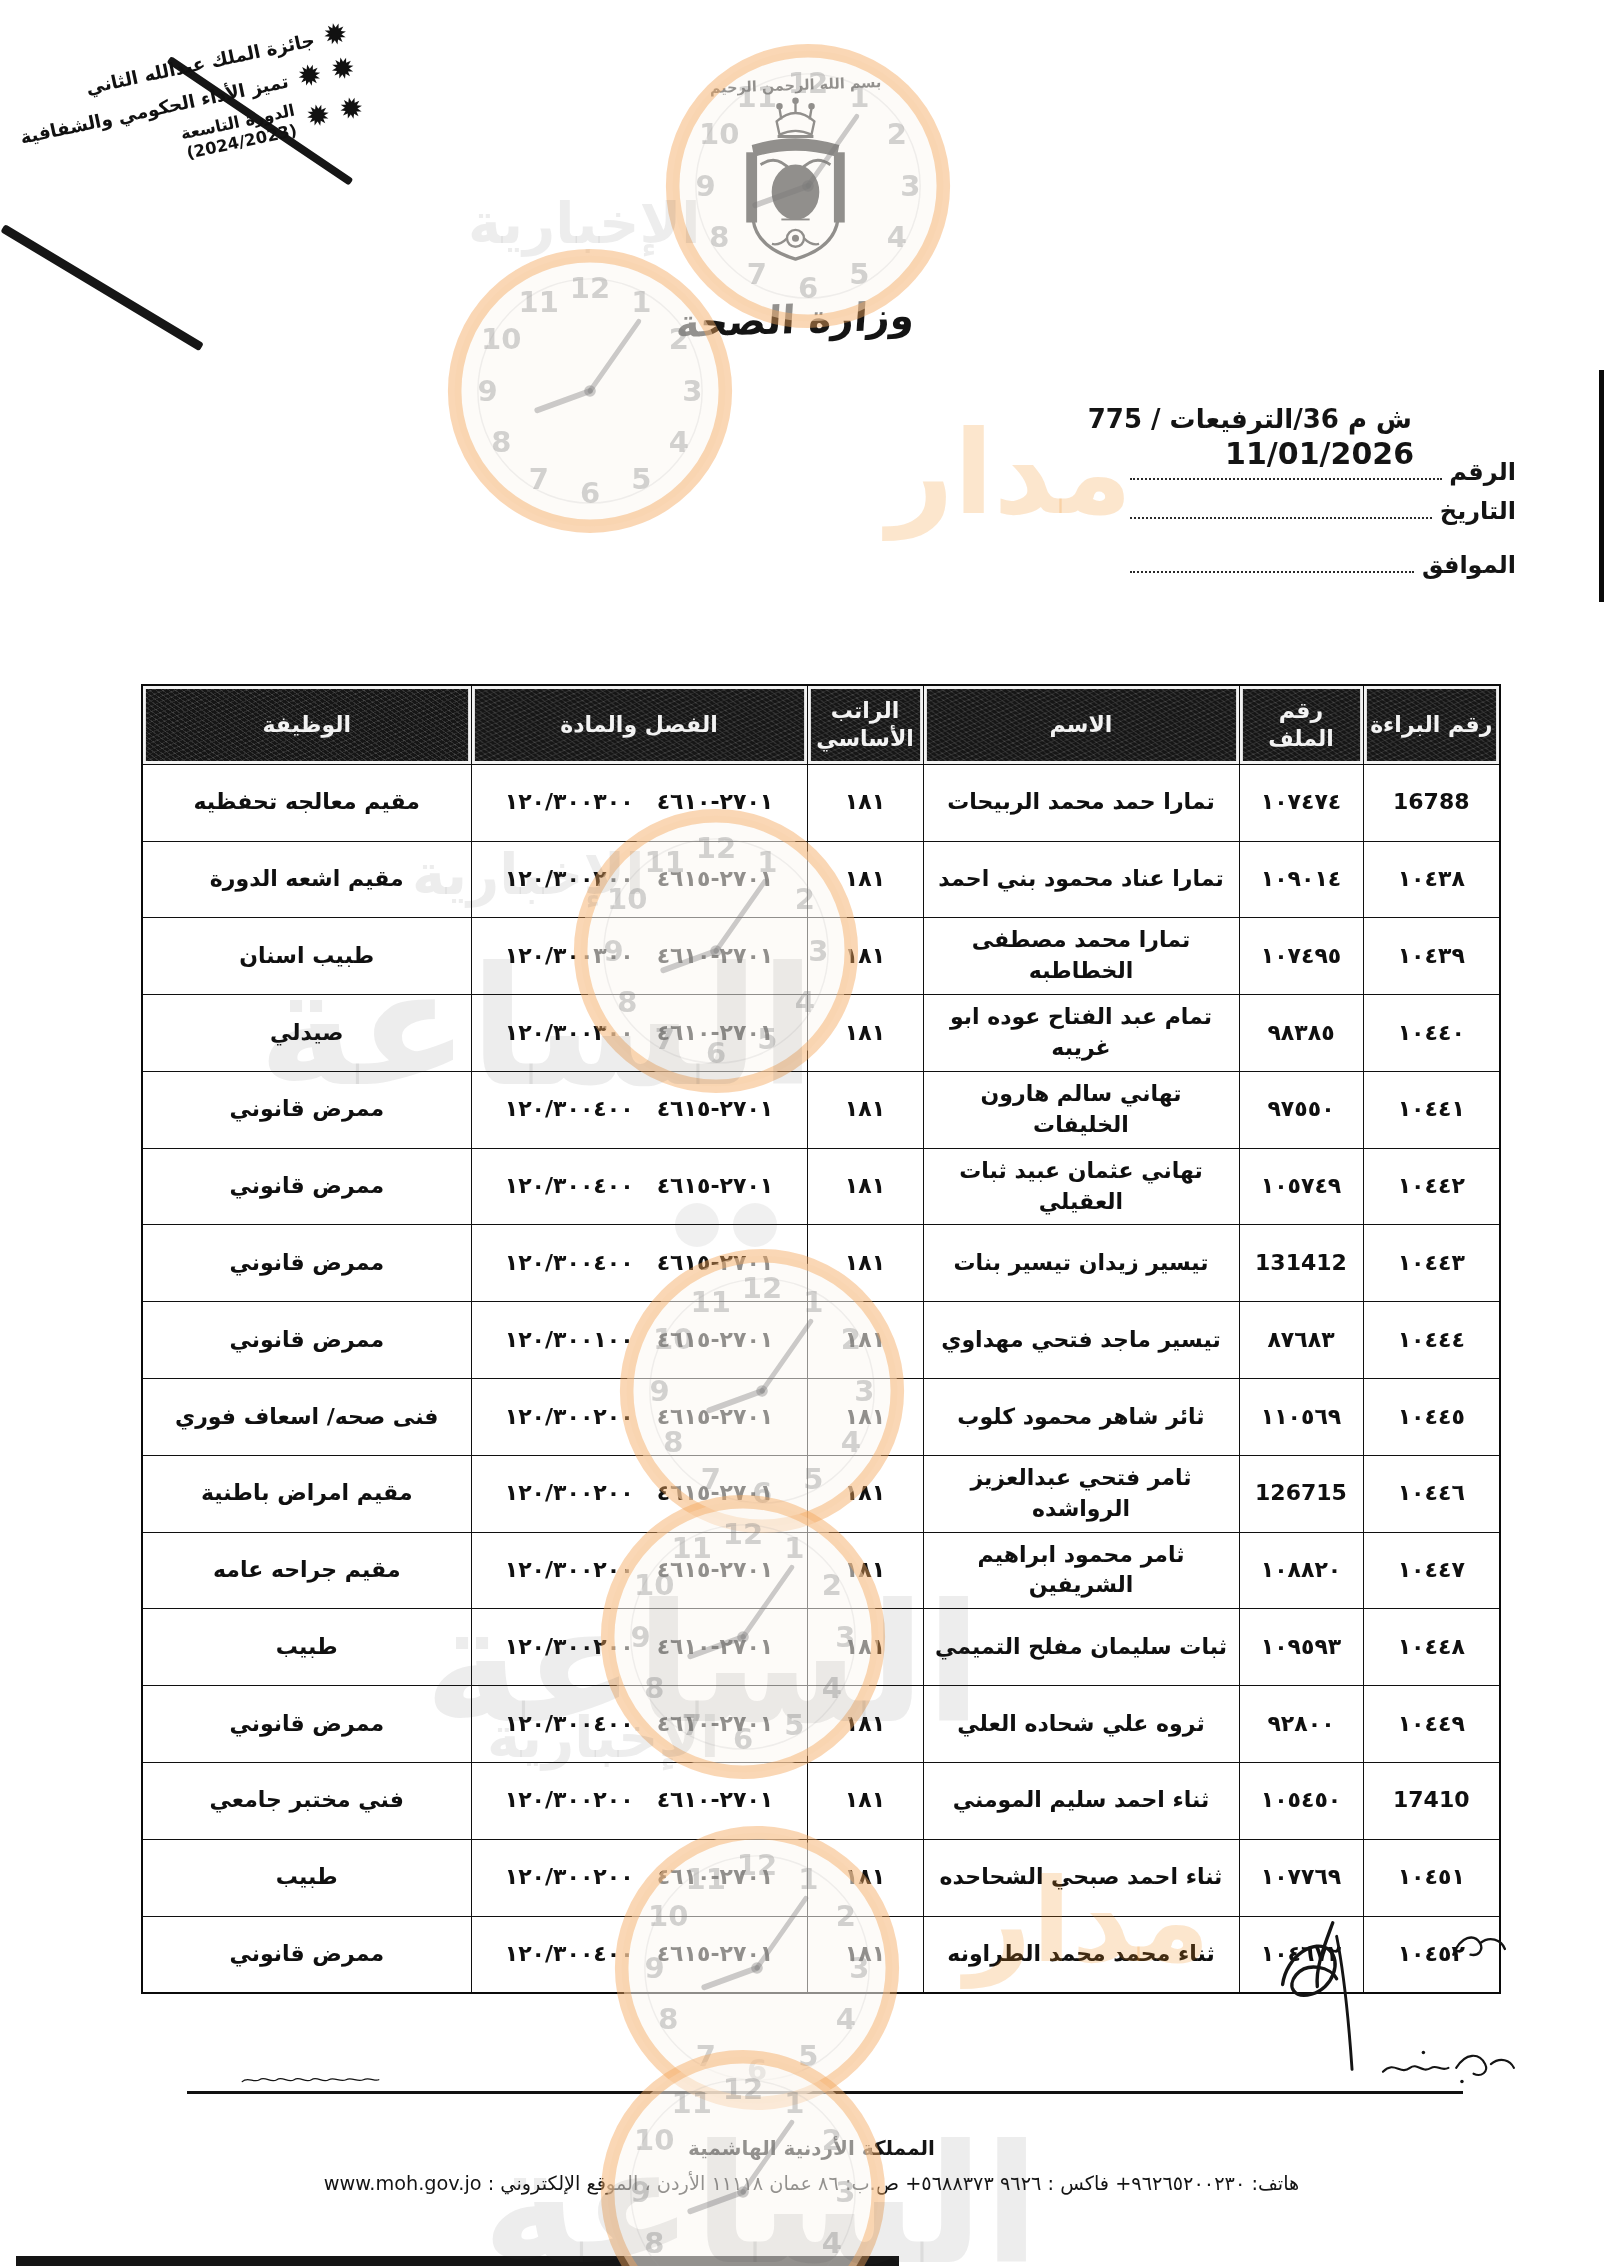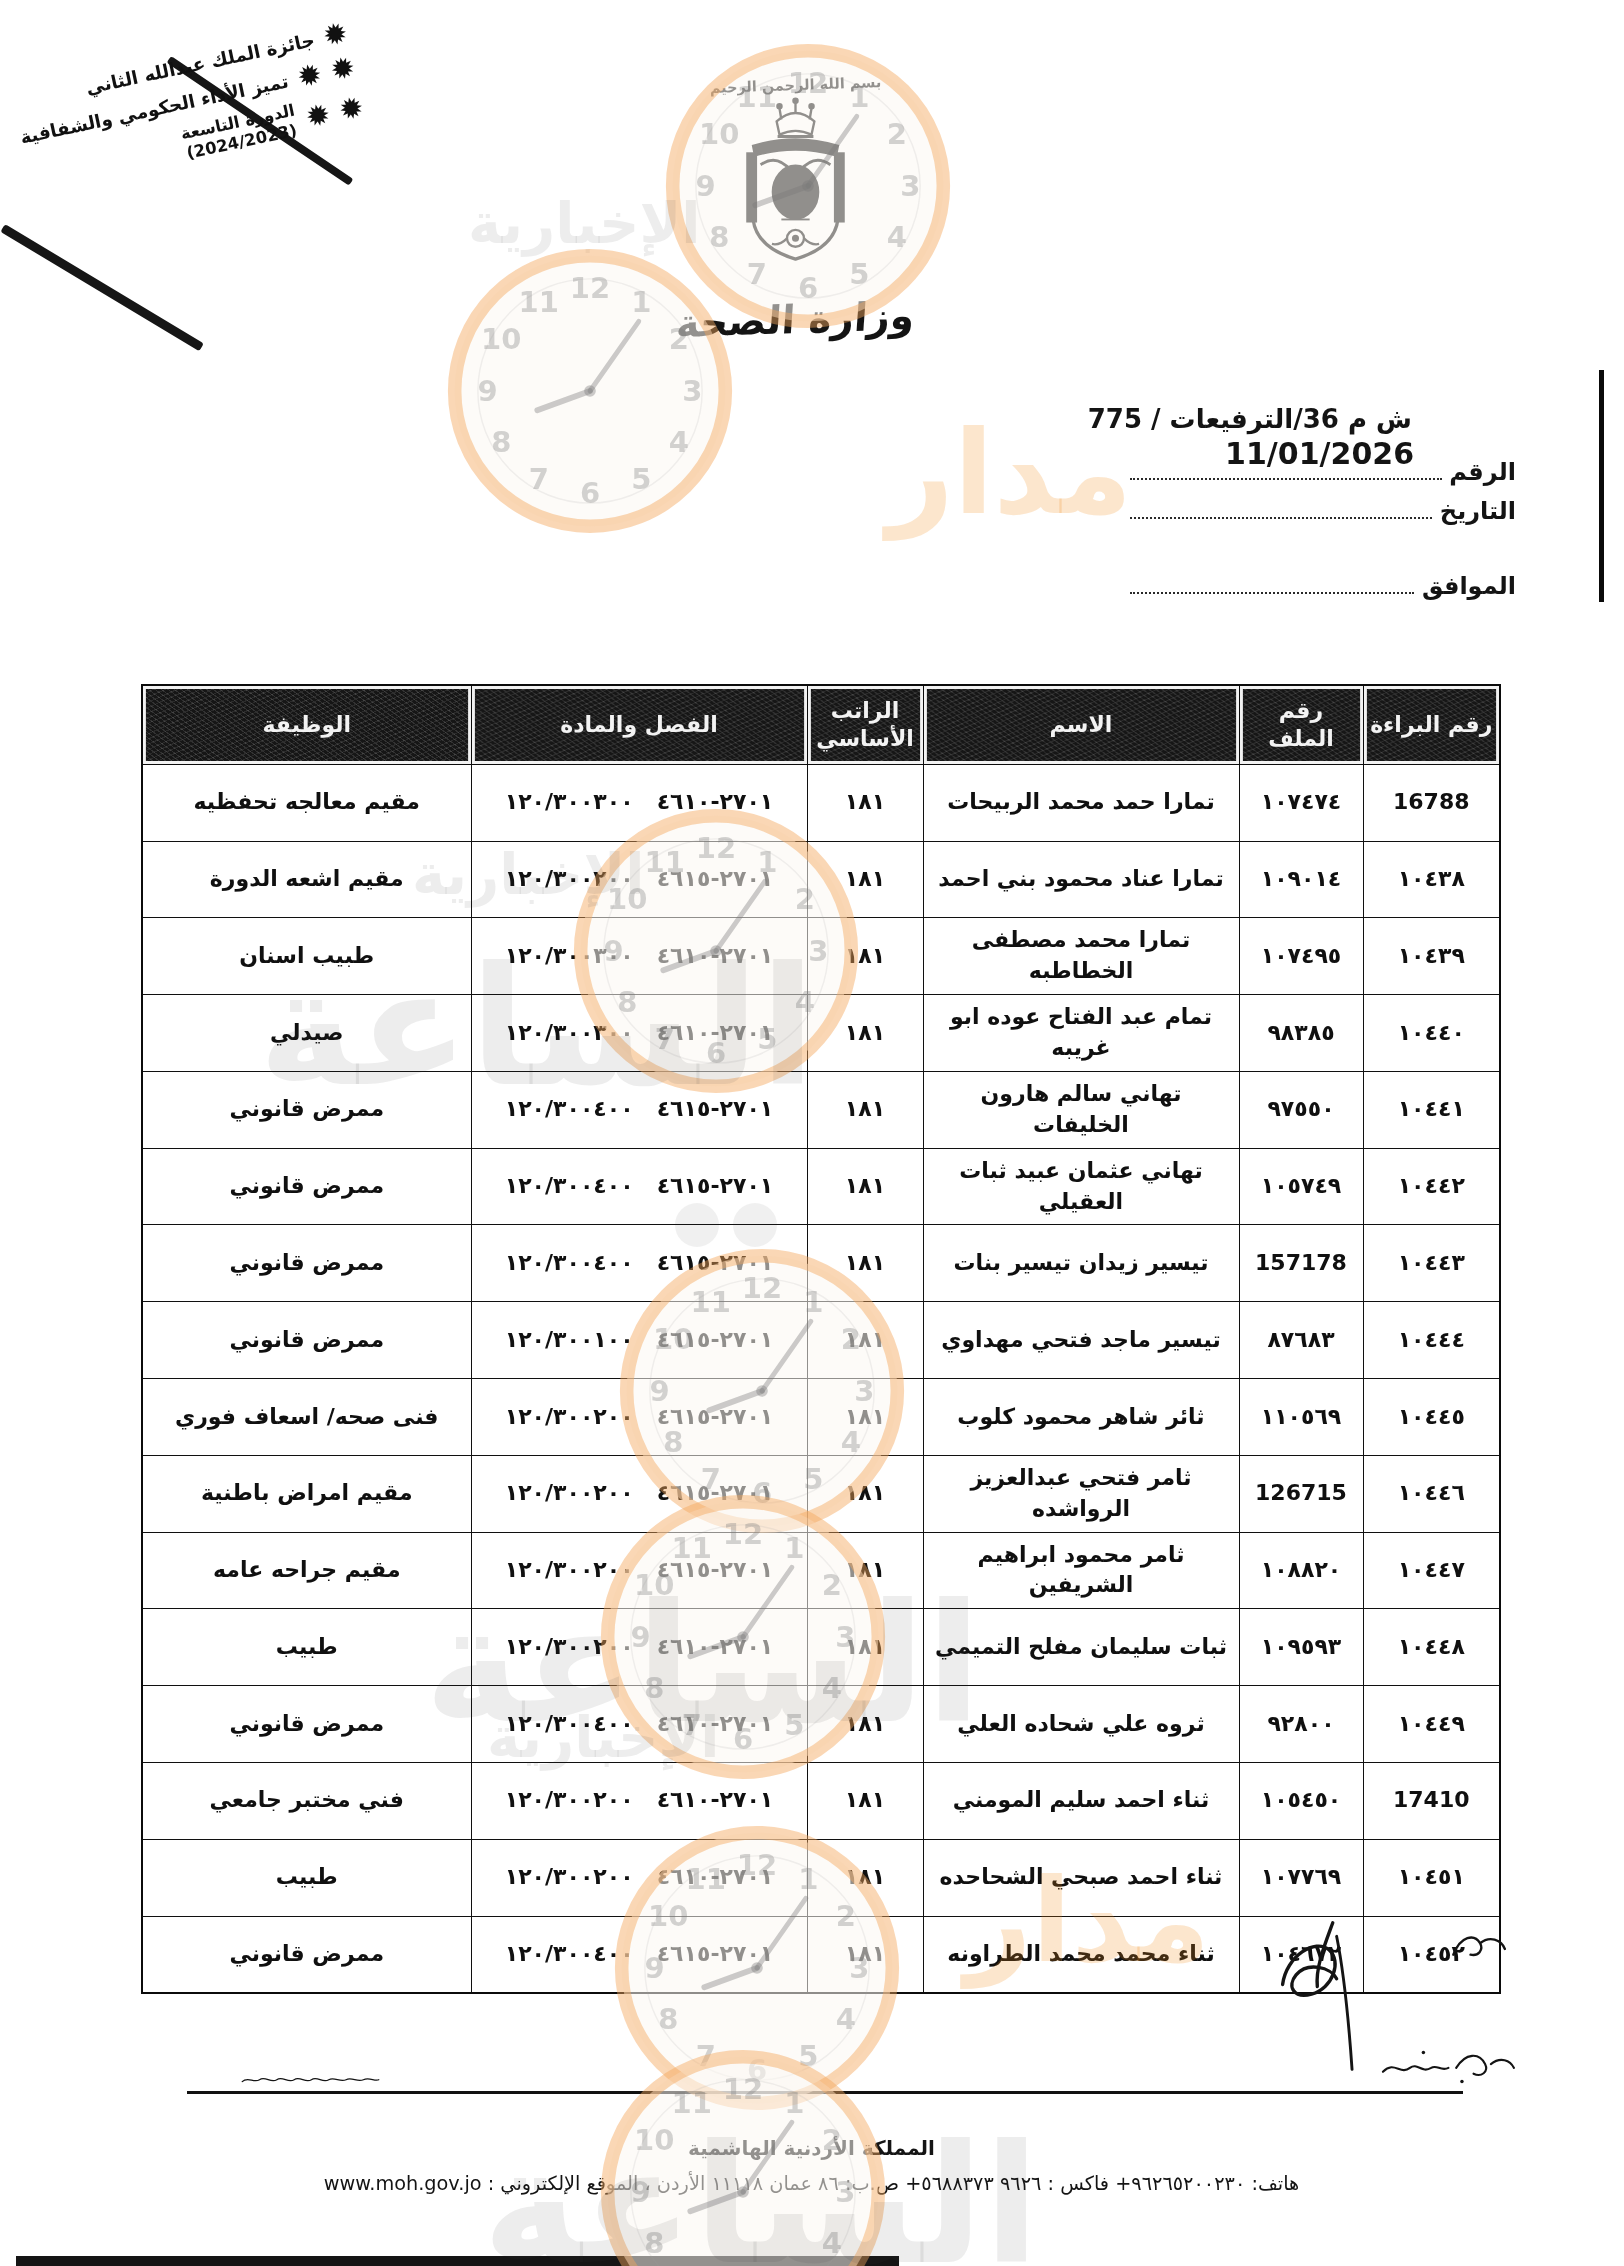--- a/index.html
+++ b/index.html
@@ -29,21 +29,21 @@
   
   .letterhead{position:absolute;left:676px;top:77px;width:241px;text-align:center;z-index:3;}
   .bismillah{font-size:14.5px;font-weight:bold;transform:rotate(-2deg);}
   .ministry{font-size:39px;font-weight:bold;transform:skewX(-6deg) rotate(-2deg);margin-top:3.9px;}
   
   .ref-line{position:absolute;right:212px;top:404px;font-size:26px;font-weight:bold;z-index:3;}
   .date-value{position:absolute;right:210px;top:436px;font-size:30px;font-weight:bold;z-index:3;}
   .field{position:absolute;right:108px;width:386px;display:flex;align-items:flex-end;gap:7.7px;z-index:3;}
   .field-number{top:458px;}
   .field-date{top:497px;}
-  .field-agree{top:572px;}
+  .field-agree{top:551px;}
   .field-label{font-size:24px;font-weight:bold;white-space:nowrap;}
   .field-dots{flex:1;border-bottom:2.9px dotted #2a2a2a;height:3.9px;margin-bottom:5.8px;}
   .edge-line{position:absolute;left:1600px;top:370px;width:4.8px;height:232px;background:#0a0a0a;z-index:3;}
   
   .tbl-wrap{position:absolute;left:142px;top:684px;z-index:3;}
   table{border-collapse:collapse;table-layout:fixed;width:1358px;border:2.9px solid #0b0b0b;}
   th{
     height:74px;background-color:#161616;color:#f3f3f3;
     font-size:22px;font-weight:bold;border:1.9px solid #0c0c0c;
     box-shadow:inset 0 0 0 2.9px #f2f2f2;line-height:1.25;padding:1.9px 5.8px;
@@ -343,21 +343,21 @@
         <tr>
             <td>١٠٤٤٢</td>
             <td>١٠٥٧٤٩</td>
             <td>تهاني عثمان عبيد ثبات العقيلي</td>
             <td>١٨١</td>
             <td class="c-article"><bdo dir="ltr">١٢٠/٣٠٠٤٠٠ ٤٦١٥-٢٧٠١</bdo></td>
             <td>ممرض قانوني</td>
           </tr>
         <tr>
             <td>١٠٤٤٣</td>
-            <td>157178</td>
+            <td>131412</td>
             <td>تيسير زيدان تيسير بنات</td>
             <td>١٨١</td>
             <td class="c-article"><bdo dir="ltr">١٢٠/٣٠٠٤٠٠ ٤٦١٥-٢٧٠١</bdo></td>
             <td>ممرض قانوني</td>
           </tr>
         <tr>
             <td>١٠٤٤٤</td>
             <td>٨٧٦٨٣</td>
             <td>تيسير ماجد فتحي مهداوي</td>
             <td>١٨١</td>

